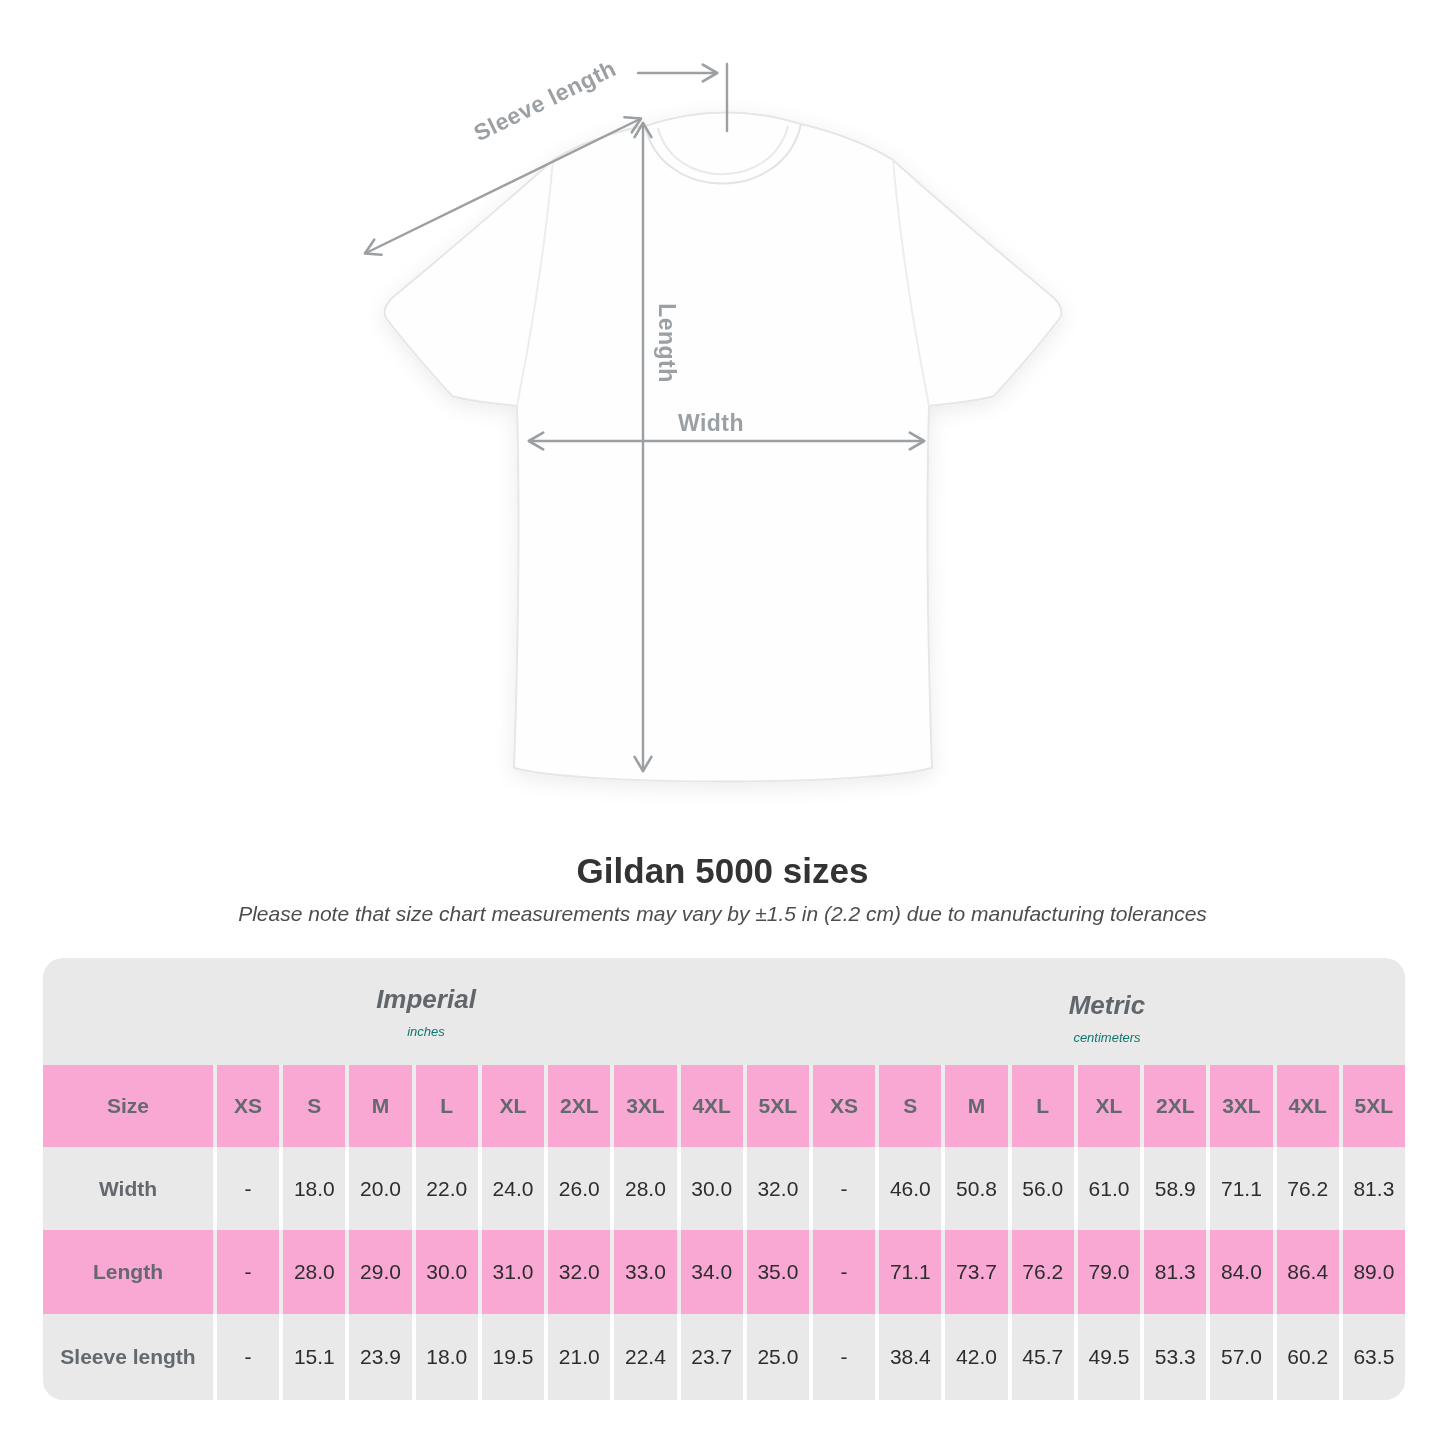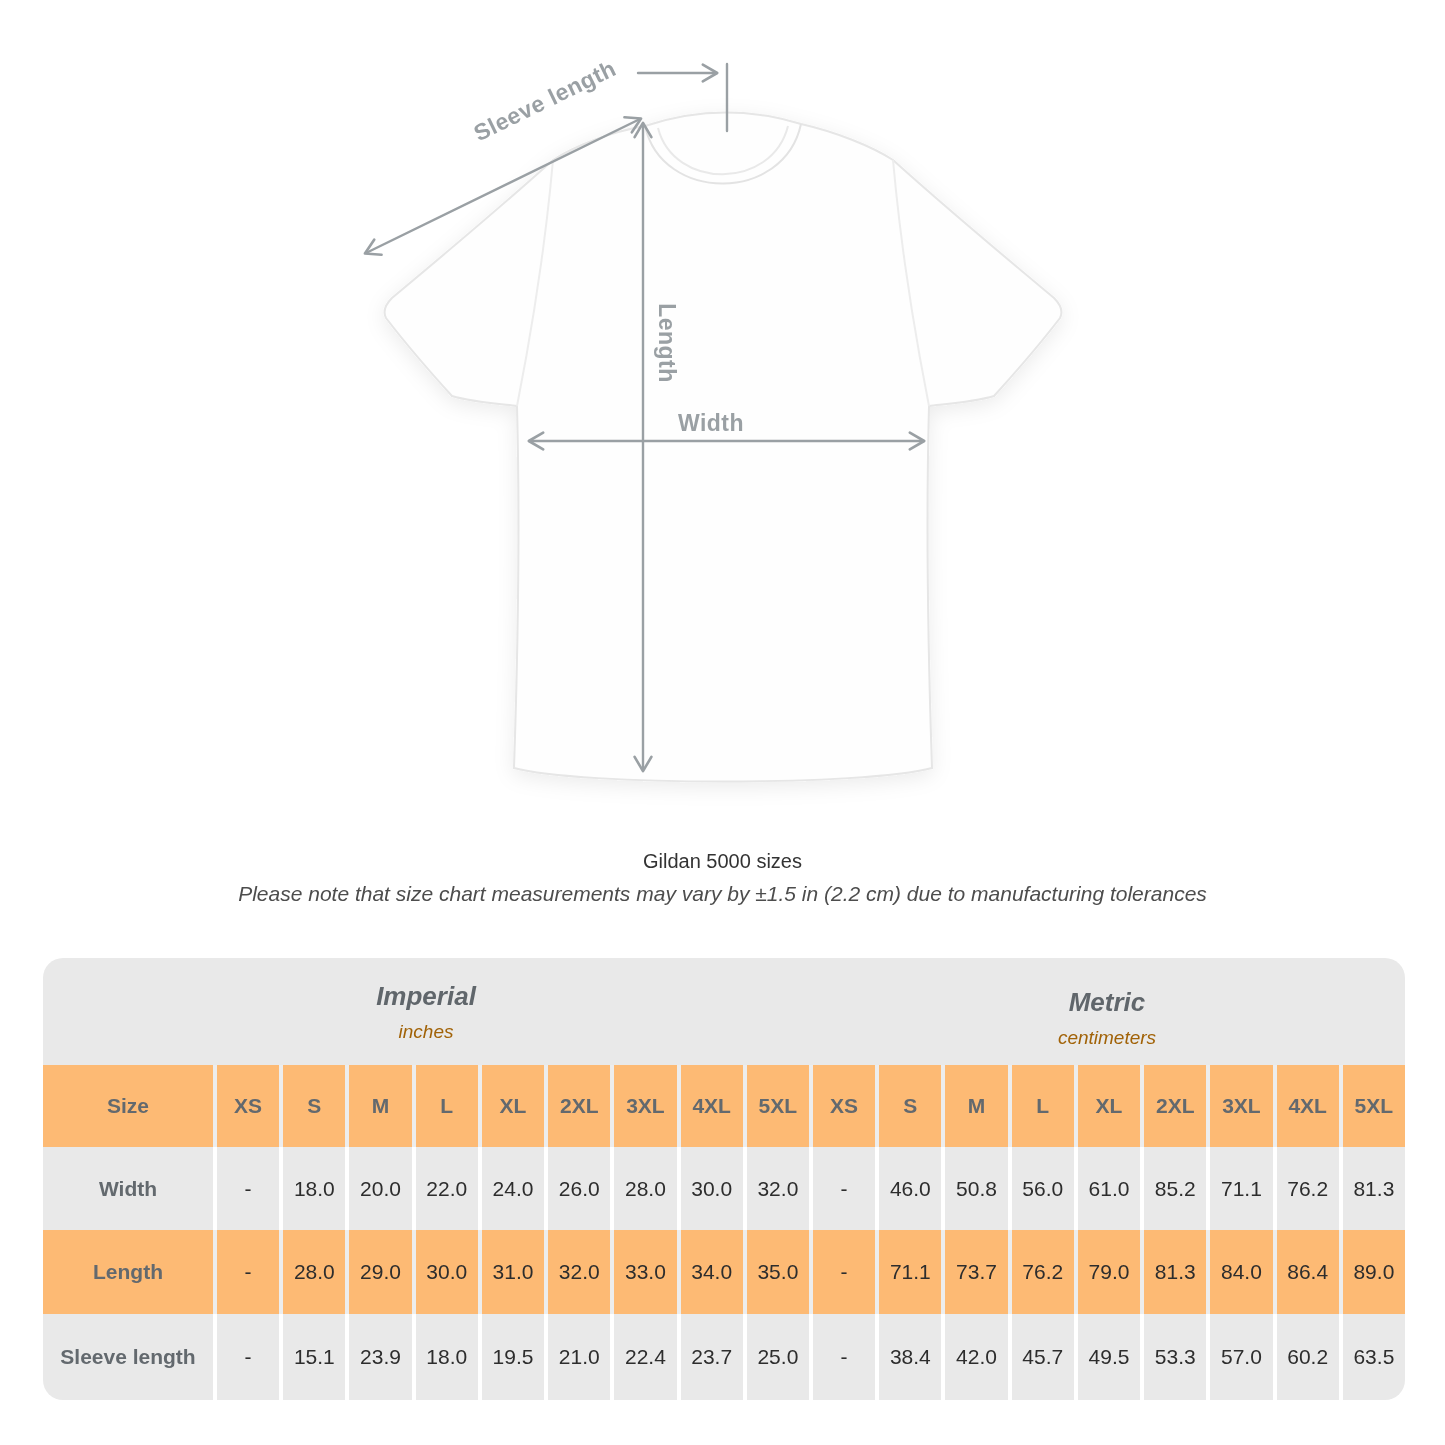--- a/index.html
+++ b/index.html
@@ -12,42 +12,42 @@
   .diagram svg{position:absolute;left:0;top:0;}
   .dim-label{
     position:absolute;color:#9aa0a4;font-weight:bold;font-size:23px;
     transform:translate(-50%,-50%);white-space:nowrap;letter-spacing:.5px;
   }
   .dim-label.sleeve{transform:translate(-50%,-50%) rotate(-26deg);}
   .dim-label.length{transform:translate(-50%,-50%) rotate(90deg);}
 
   
   .heading{position:absolute;left:0;top:848px;width:1445px;text-align:center;}
-  .title{font-size:20px;font-weight:normal;color:#333;line-height:1.3;}
+  .title{font-size:35px;font-weight:bold;color:#333;line-height:1.3;}
   .subtitle{margin-top:8px;font-size:21px;font-style:italic;color:#4d4d4d;}
 
   
   .size-table{
     position:absolute;left:43px;top:958px;width:1362px;height:442px;
     border-radius:20px;overflow:hidden;background:#fff;
   }
   .unit-band{display:flex;height:107px;background:#e9e9e9;}
   .unit-section{display:flex;flex-direction:column;align-items:center;justify-content:center;gap:9px;}
   .unit-section.imperial{width:766px;}
   .unit-section.metric{width:596px;margin-top:12px;}
   .unit-name{font-size:26px;font-weight:bold;font-style:italic;color:#60666b;}
-  .unit-sub{font-size:19px;font-style:italic;color:#a16207;}
+  .unit-sub{font-size:13px;font-style:italic;color:#0f766e;}
 
   .grid{display:grid;grid-template-columns:170px repeat(18,1fr);}
   .cell{display:flex;align-items:center;justify-content:center;font-size:21px;color:#2d2d2d;}
   .row-header{height:82px;}
   .row-data{height:83px;}
   .row-data.h84{height:84px;}
   .row-data.h86{height:86px;}
-  .row-white .cell{background:#fdba74;}
+  .row-white .cell{background:#f9a8d4;}
   .row-white .cell + .cell{border-left:4px solid #ededed;}
   .row-gray .cell{background:#e9e9e9;}
   .row-gray .cell + .cell{border-left:4px solid #ffffff;}
   .cell.hdr,.cell.lbl{font-weight:bold;color:#63696e;}
 </style>
 </head>
 <body>
 
 <div class="page">
 
@@ -152,21 +152,21 @@
       <div class="cell">24.0</div>
       <div class="cell">26.0</div>
       <div class="cell">28.0</div>
       <div class="cell">30.0</div>
       <div class="cell">32.0</div>
       <div class="cell">-</div>
       <div class="cell">46.0</div>
       <div class="cell">50.8</div>
       <div class="cell">56.0</div>
       <div class="cell">61.0</div>
-      <div class="cell">85.2</div>
+      <div class="cell">58.9</div>
       <div class="cell">71.1</div>
       <div class="cell">76.2</div>
       <div class="cell">81.3</div>
     </div>
 
     <div class="grid row-data h84 row-white">
       <div class="cell lbl">Length</div>
       <div class="cell">-</div>
       <div class="cell">28.0</div>
       <div class="cell">29.0</div>

